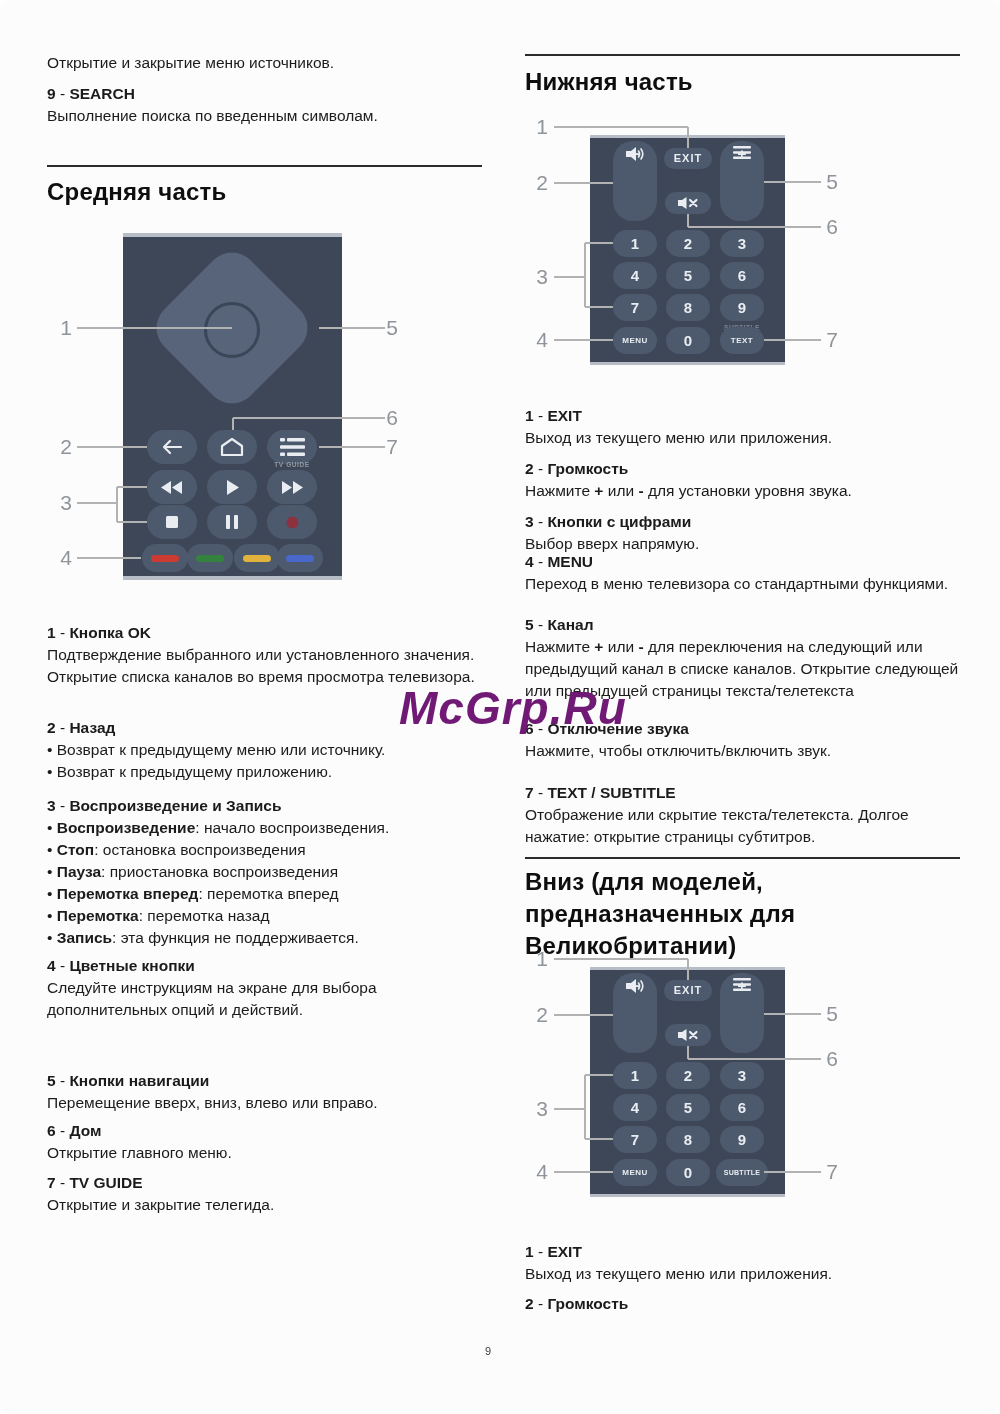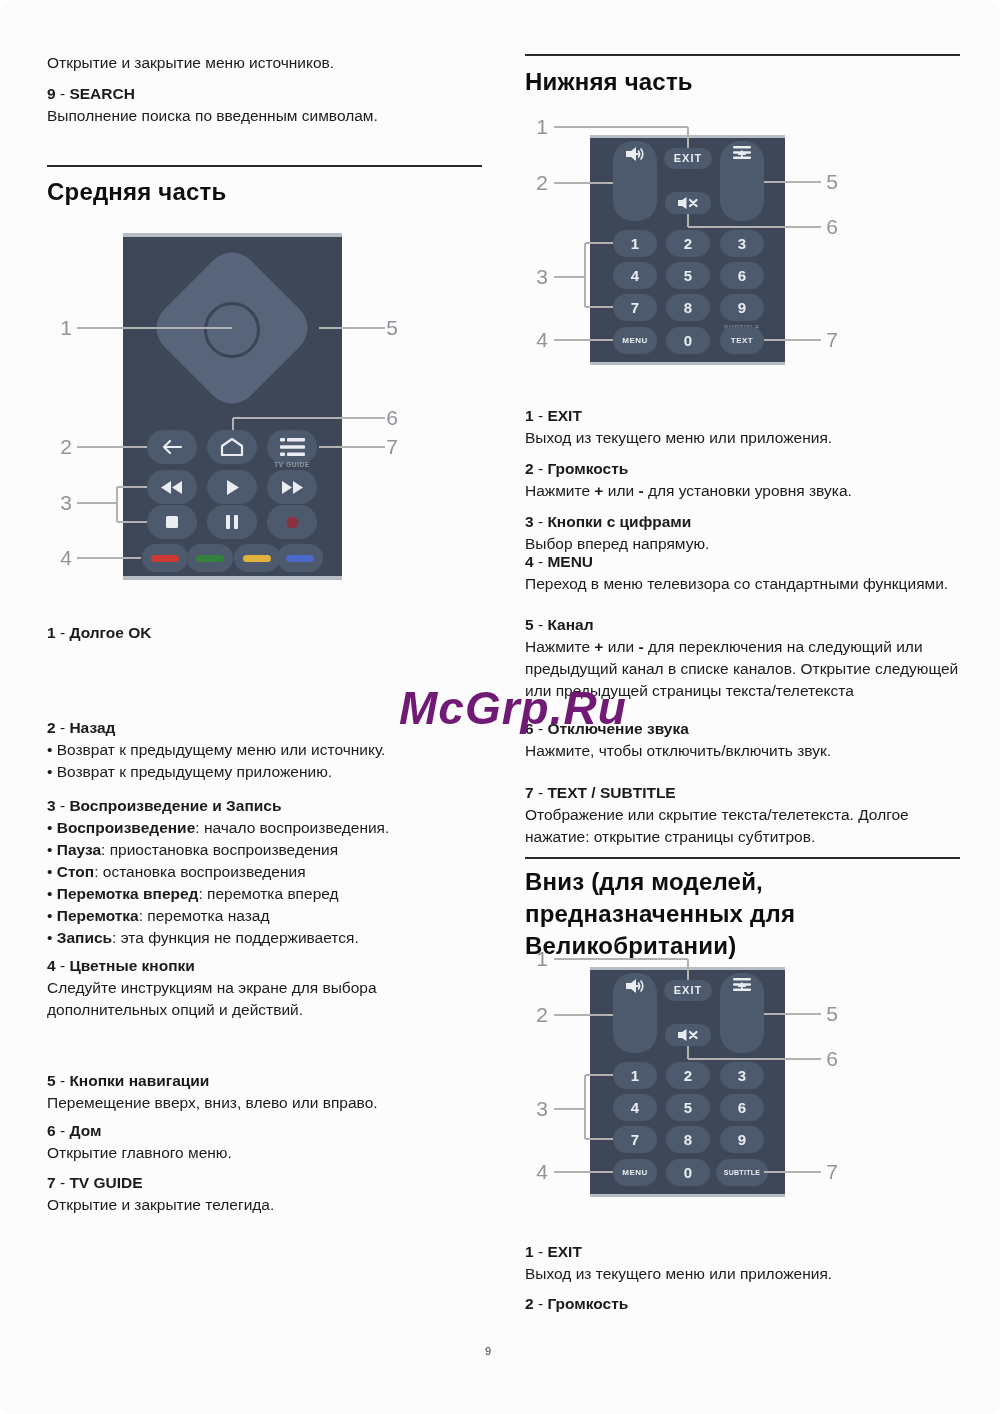--- a/index.html
+++ b/index.html
@@ -135,32 +135,33 @@
         <div class="co-num" style="left: 19px; top: 214px; color: rgb(143, 148, 154); z-index: 4; position: absolute;">2</div>
         <div class="co-num" style="left: 19px; top: 270px; color: rgb(143, 148, 154); z-index: 4; position: absolute;">3</div>
         <div class="co-num" style="left: 19px; top: 325px; color: rgb(143, 148, 154); z-index: 4; position: absolute;">4</div>
         <div class="co-num" style="left: 345px; top: 95px; color: rgb(143, 148, 154); z-index: 4; position: absolute;">5</div>
         <div class="co-num" style="left: 345px; top: 185px; color: rgb(143, 148, 154); z-index: 4; position: absolute;">6</div>
         <div class="co-num" style="left: 345px; top: 214px; color: rgb(143, 148, 154); z-index: 4; position: absolute;">7</div>
       </div>
 
     <div id="left-items">
         <div class="item" style="top: 622px;">
-          <div class="ihead"><b>1</b><span> - </span><b>Долгое OK</b></div>
+          <div class="ihead"><b>1</b><span> - </span><b>Кнопка OK</b></div>
+          <div class="t"><span>Подтверждение выбранного или установленного значения. Открытие списка каналов во время просмотра телевизора.</span></div>
         </div>
         <div class="item" style="top: 717px;">
           <div class="ihead"><b>2</b><span> - </span><b>Назад</b></div>
           <div class="t"><span>• Возврат к предыдущему меню или источнику.</span></div>
           <div class="t"><span>• Возврат к предыдущему приложению.</span></div>
         </div>
         <div class="item" style="top: 795px;">
           <div class="ihead"><b>3</b><span> - </span><b>Воспроизведение и Запись</b></div>
           <div class="t"><span>• </span><b>Воспроизведение</b><span>: начало воспроизведения.</span></div>
+          <div class="t"><span>• </span><b>Стоп</b><span>: остановка воспроизведения</span></div>
           <div class="t"><span>• </span><b>Пауза</b><span>: приостановка воспроизведения</span></div>
-          <div class="t"><span>• </span><b>Стоп</b><span>: остановка воспроизведения</span></div>
           <div class="t"><span>• </span><b>Перемотка вперед</b><span>: перемотка вперед</span></div>
           <div class="t"><span>• </span><b>Перемотка</b><span>: перемотка назад</span></div>
           <div class="t"><span>• </span><b>Запись</b><span>: эта функция не поддерживается.</span></div>
         </div>
         <div class="item" style="top: 955px;">
           <div class="ihead"><b>4</b><span> - </span><b>Цветные кнопки</b></div>
           <div class="t"><span>Следуйте инструкциям на экране для выбора дополнительных опций и действий.</span></div>
         </div>
         <div class="item" style="top: 1070px;">
           <div class="ihead"><b>5</b><span> - </span><b>Кнопки навигации</b></div>
@@ -257,21 +258,21 @@
         <div class="item" style="top: 405px;">
           <div class="ihead"><b>1</b><span> - </span><b>EXIT</b></div>
           <div class="t"><span>Выход из текущего меню или приложения.</span></div>
         </div>
         <div class="item" style="top: 458px;">
           <div class="ihead"><b>2</b><span> - </span><b>Громкость</b></div>
           <div class="t"><span>Нажмите </span><b>+</b><span> или </span><b>-</b><span> для установки уровня звука.</span></div>
         </div>
         <div class="item" style="top: 511px;">
           <div class="ihead"><b>3</b><span> - </span><b>Кнопки с цифрами</b></div>
-          <div class="t"><span>Выбор вперед напрямую.</span></div>
+          <div class="t"><span>Выбор вверх напрямую.</span></div>
         </div>
         <div class="item" style="top: 551px;">
           <div class="ihead"><b>4</b><span> - </span><b>MENU</b></div>
           <div class="t"><span>Переход в меню телевизора со стандартными функциями.</span></div>
         </div>
         <div class="item" style="top: 614px;">
           <div class="ihead"><b>5</b><span> - </span><b>Канал</b></div>
           <div class="t"><span>Нажмите </span><b>+</b><span> или </span><b>-</b><span> для переключения на следующий или предыдущий канал в списке каналов. Открытие следующей или предыдущей страницы текста/телетекста</span></div>
         </div>
         <div class="item" style="top: 710px; margin-top: 8px;">

